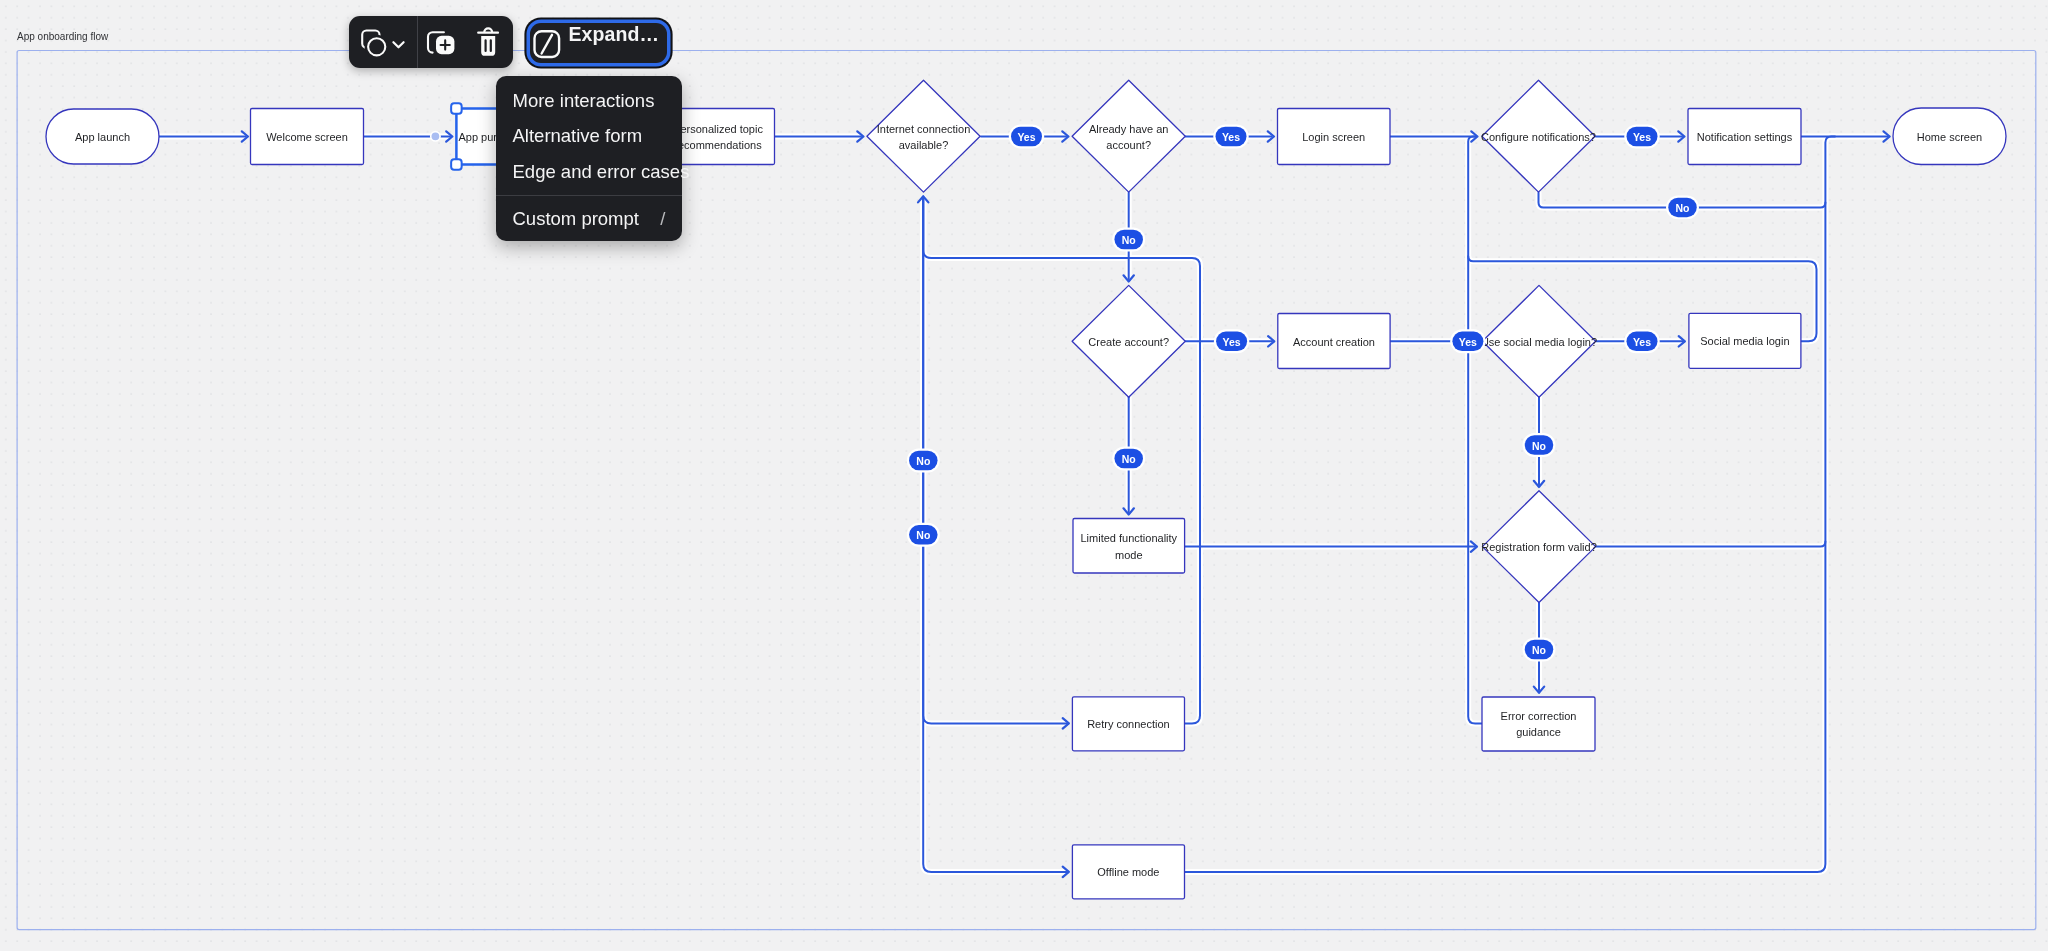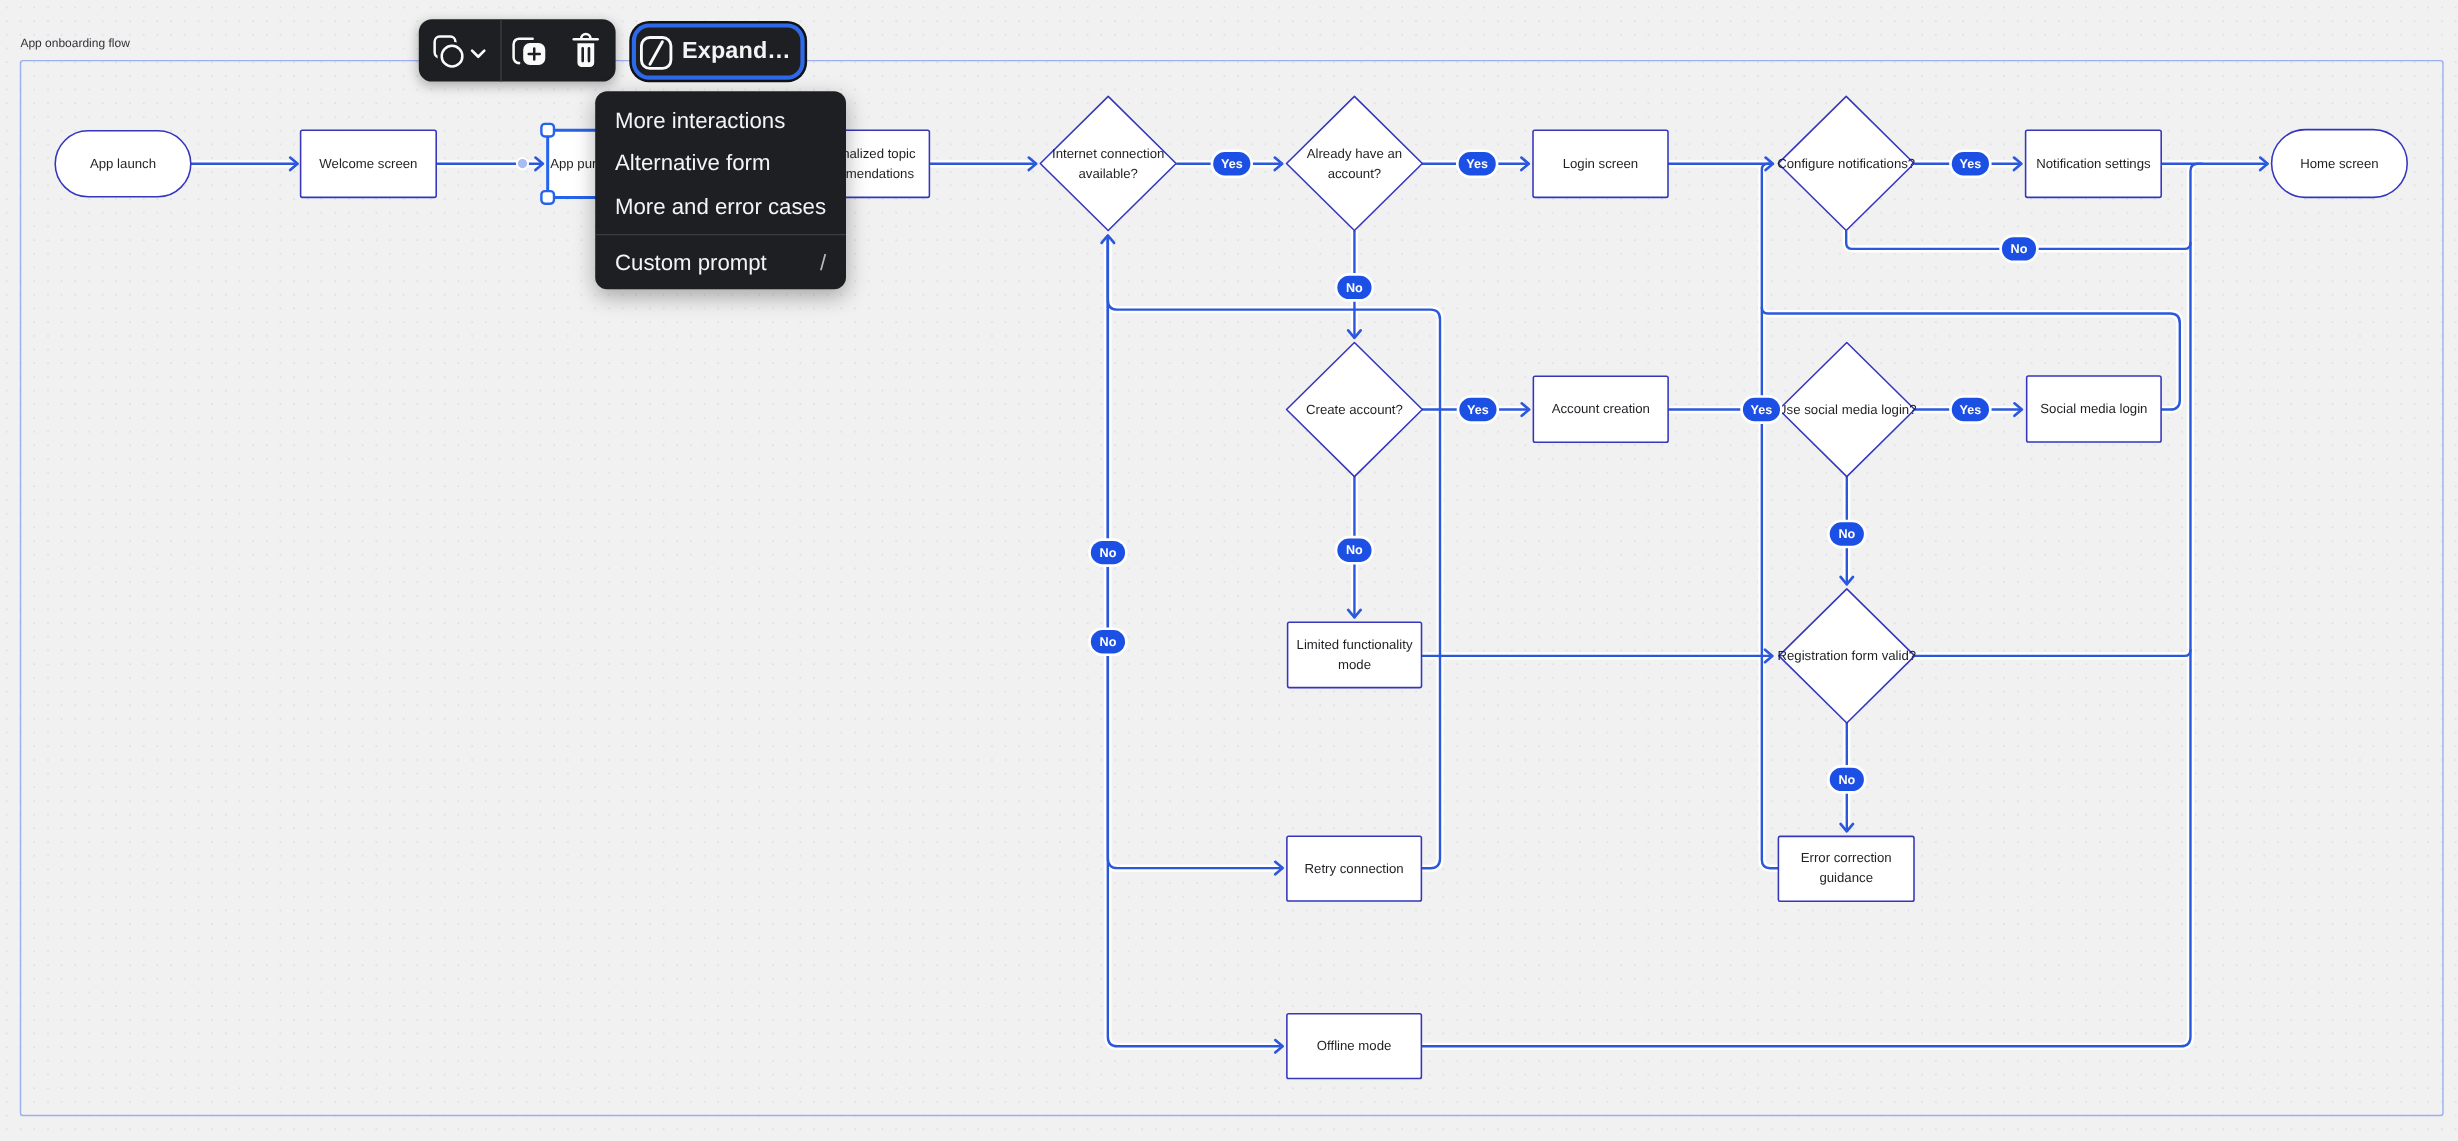--- a/index.html
+++ b/index.html
@@ -2,23 +2,23 @@
 <html><head><meta charset="utf-8"><style>
 *{margin:0;padding:0;box-sizing:border-box}
 html,body{width:2048px;height:951px;overflow:hidden;background:#f1f1f2;font-family:"Liberation Sans",sans-serif}
 .stage{position:relative;width:2048px;height:951px;will-change:transform}
 .svgwrap{position:absolute;left:0;top:0}
 .framelabel{position:absolute;left:17px;top:31px;font-size:10px;color:#303135}
 .tb{position:absolute;background:#1e1f23;border-radius:11px;box-shadow:0 3px 10px rgba(0,0,0,.28)}
 .tb1{left:348.5px;top:15.7px;width:164.3px;height:52.3px}
 .tbdiv{position:absolute;left:68.7px;top:0;width:1px;height:100%;background:#404147}
 .expand{position:absolute;left:530px;top:22.5px;width:136.7px;height:40.2px;background:#1e1f23;border-radius:11px;
-  box-shadow:0 0 0 3.5px #2e6ae8,0 0 0 5.6px #111216;display:flex;align-items:center}
+  box-shadow:0 0 0 3.5px #2e6ae8,0 0 0 5.6px #111216;display:flex;}
 .expand .txt{color:#f4f4f5;font-size:19.5px;font-weight:600;margin-left:7px;letter-spacing:.1px}
-.menu{position:absolute;left:496px;top:75.7px;width:209px;height:165.6px;background:#1e1f23;border-radius:10px;
+.menu{position:absolute;left:496px;top:75.7px;width:186px;height:165.6px;background:#1e1f23;border-radius:10px;
   box-shadow:0 6px 18px rgba(0,0,0,.3);padding-top:7.5px;color:#f4f4f5;font-size:18.5px}
 .mi{height:35.4px;display:flex;align-items:center;padding:0 16.5px;white-space:nowrap}
 .msep{height:1px;background:#3c3d42;margin:5.5px 0}
 .mi .slash{margin-left:auto;color:#b9babd}
 svg text{font-family:"Liberation Sans",sans-serif}
 </style></head><body>
 <div class="stage">
 <div class="svgwrap"><svg width="2048" height="951" viewBox="0 0 2048 951" font-family="Liberation Sans, sans-serif">
         <defs>
           <pattern id="dots" x="4.8" y="5.3" width="11.4" height="11.4" patternUnits="userSpaceOnUse">
@@ -203,16 +203,16 @@
 <div class="expand">
   <svg width="28" height="40.2" viewBox="0 0 28 40.2" fill="none" style="margin-left:3.4px">
     <rect x="1.5" y="8.2" width="24.6" height="25.8" rx="7" stroke="#fafafa" stroke-width="2.4"></rect>
     <path d="M8.6 30.5 L19 11.8" stroke="#fafafa" stroke-width="2.4" stroke-linecap="round"></path>
   </svg>
   <div class="txt">Expand…</div>
 </div>
 <div class="menu">
   <div class="mi">More interactions</div>
   <div class="mi">Alternative form</div>
-  <div class="mi">More and error cases</div>
+  <div class="mi">Edge and error cases</div>
   <div class="msep"></div>
   <div class="mi">Custom prompt<span class="slash">/</span></div>
 </div>
 </div>
 </body></html>

